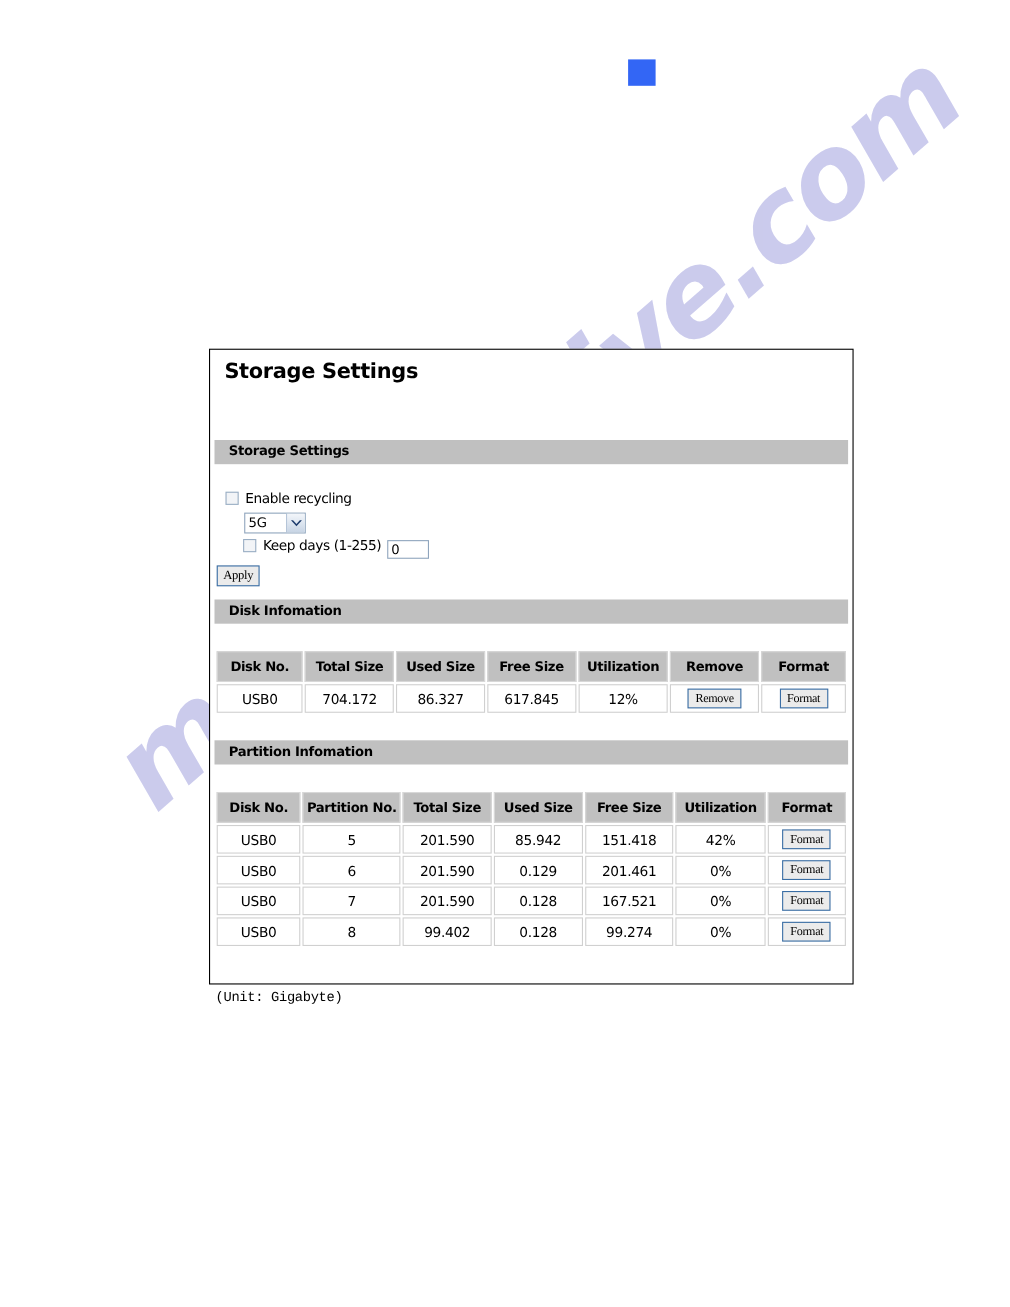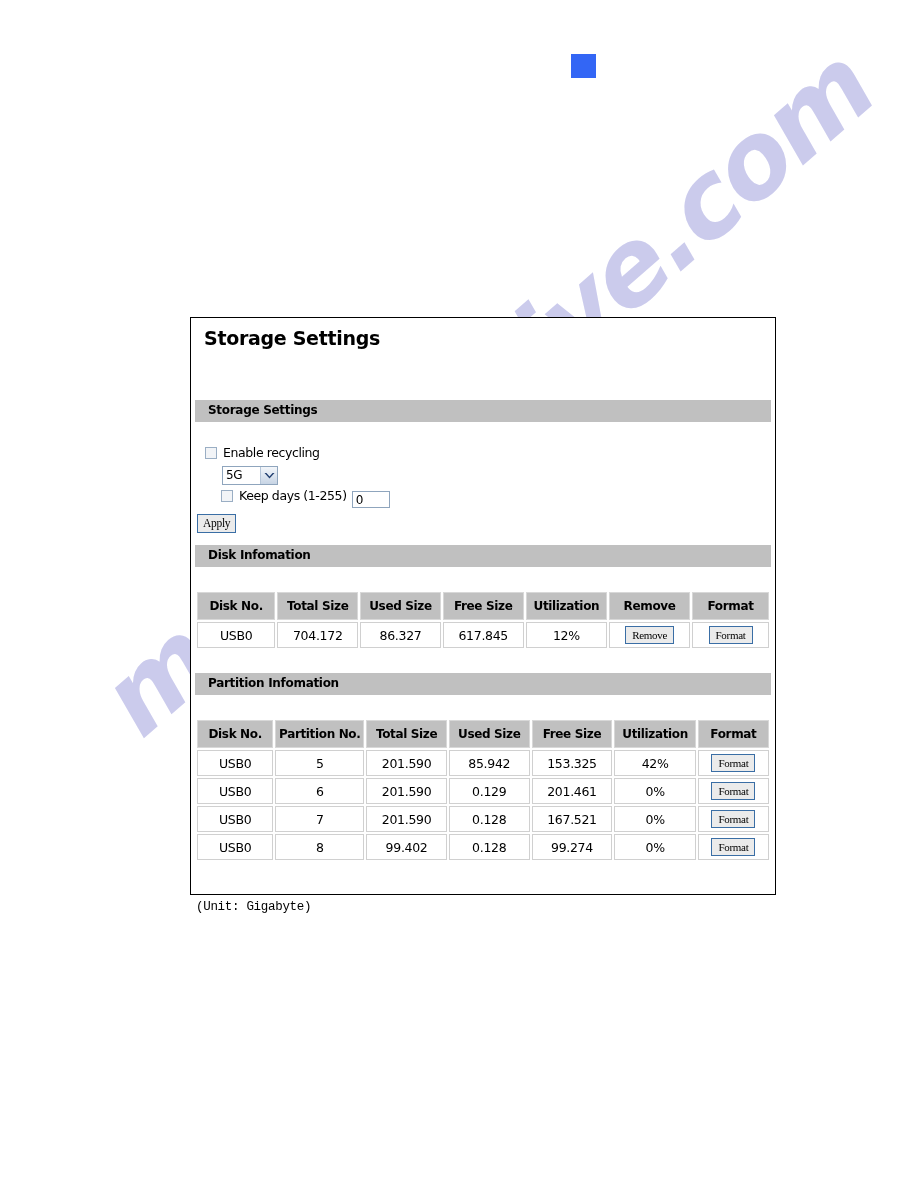--- a/index.html
+++ b/index.html
@@ -362,21 +362,21 @@
           <th>Utilization</th>
           <th>Format</th>
         </tr>
       </thead>
       <tbody>
         <tr>
           <td>USB0</td>
           <td>5</td>
           <td>201.590</td>
           <td>85.942</td>
-          <td>153.325</td>
+          <td>151.418</td>
           <td>42%</td>
           <td class="btn-cell">
             <span class="btn cell-btn">Format</span>
           </td>
         </tr>
         <tr>
           <td>USB0</td>
           <td>6</td>
           <td>201.590</td>
           <td>0.129</td>

